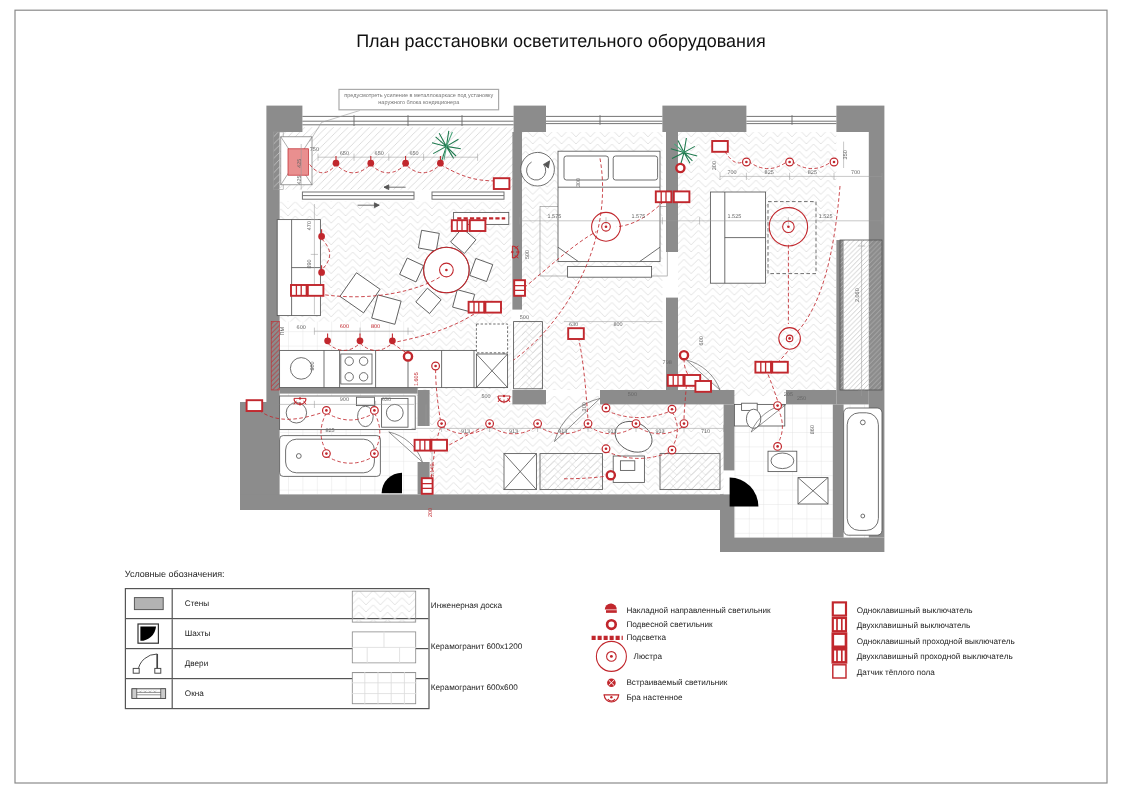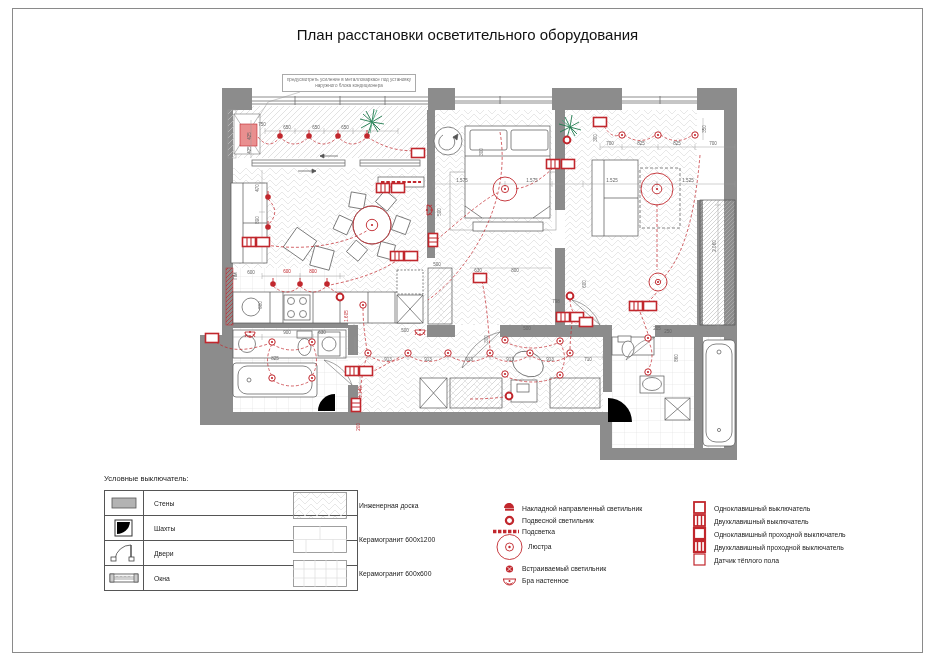--- a/index.html
+++ b/index.html
@@ -563,21 +563,21 @@
         <g transform="translate(420,330) rotate(90)">
           <path d="M0,-5 A5 5 0 0 1 0,5" fill="none" stroke="#c1272d" stroke-width="1"></path>
           <path d="M0,-5 L0,5 M2,-3 L5,-5 M3,0 L6,0 M2,3 L5,5" stroke="#c1272d" stroke-width="0.8" fill="none"></path>
           <circle r="1" fill="#c1272d"></circle>
         </g>
       </g>
   </svg>
 
   <div class="note">предусмотреть усиление в металлокаркасе под установку наружного блока кондиционера</div>
 
-  <div class="legend-heading">Условные выключатель:</div>
+  <div class="legend-heading">Условные обозначения:</div>
 
   <div class="arch-table">
     <div class="arch-row">
       <div class="arch-icon">
         <svg width="30" height="16">
             <rect x="3" y="3" width="24" height="10" fill="#b3b3b3" stroke="#555" stroke-width="0.8"></rect>
           </svg>
       </div>
       <div class="arch-label">Стены</div>
     </div>

